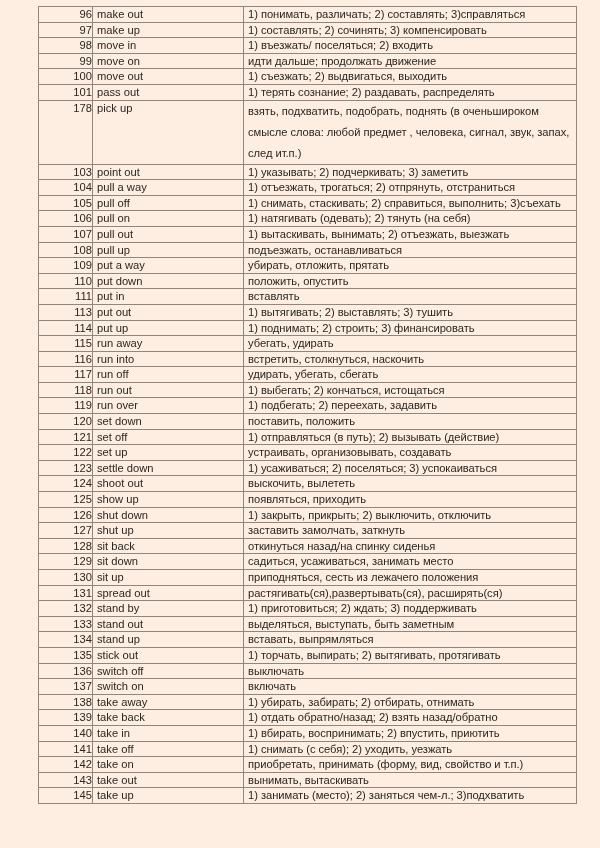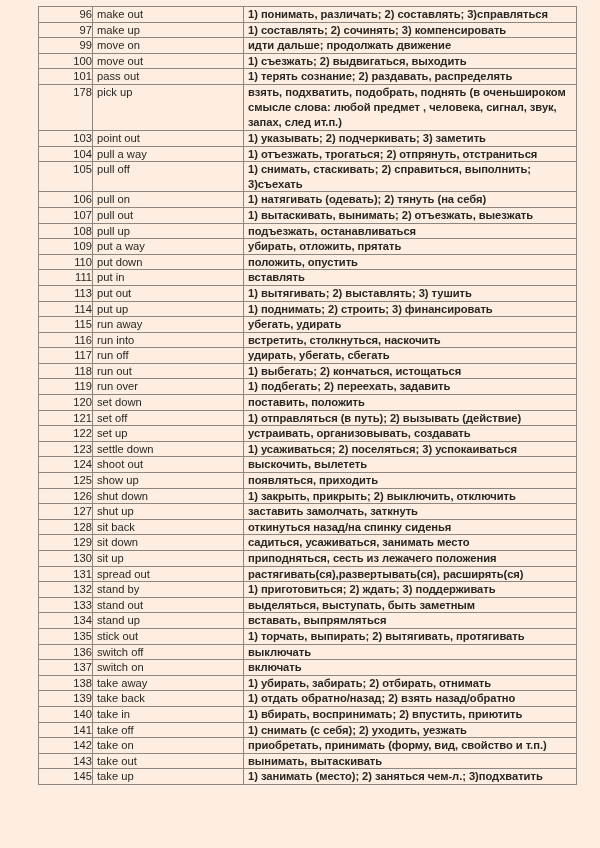--- a/index.html
+++ b/index.html
@@ -30,22 +30,22 @@
   td {
     border: 1px solid #8f8680;
     font-size: 11.2px;
     line-height: 14.6px;
     padding: 0 4px;
     vertical-align: top;
     white-space: nowrap;
     overflow: hidden;
   }
   td.num { text-align: right; padding: 0; }
-  td.mean { white-space: normal; letter-spacing: -0.05px; font-weight: bold; }
-  td.mean.multi { line-height: 15px; }
+  td.mean { white-space: normal; letter-spacing: -0.05px; }
+  td.mean.multi { line-height: 21px; }
 </style>
 </head>
 <body>
 
 <div class="page">
   <table>
     <colgroup>
       <col class="c-num">
       <col class="c-verb">
       <col class="c-mean">
@@ -55,20 +55,25 @@
           <td class="num">96</td>
           <td class="verb">make out</td>
           <td class="mean">1) понимать, различать; 2) составлять; 3)справляться</td>
         </tr>
         <tr>
           <td class="num">97</td>
           <td class="verb">make up</td>
           <td class="mean">1) составлять; 2) сочинять; 3) компенсировать</td>
         </tr>
         <tr>
+          <td class="num">98</td>
+          <td class="verb">move in</td>
+          <td class="mean">1) въезжать/ поселяться; 2) входить</td>
+        </tr>
+        <tr>
           <td class="num">99</td>
           <td class="verb">move on</td>
           <td class="mean">идти дальше; продолжать движение</td>
         </tr>
         <tr>
           <td class="num">100</td>
           <td class="verb">move out</td>
           <td class="mean">1) съезжать; 2) выдвигаться, выходить</td>
         </tr>
         <tr>

